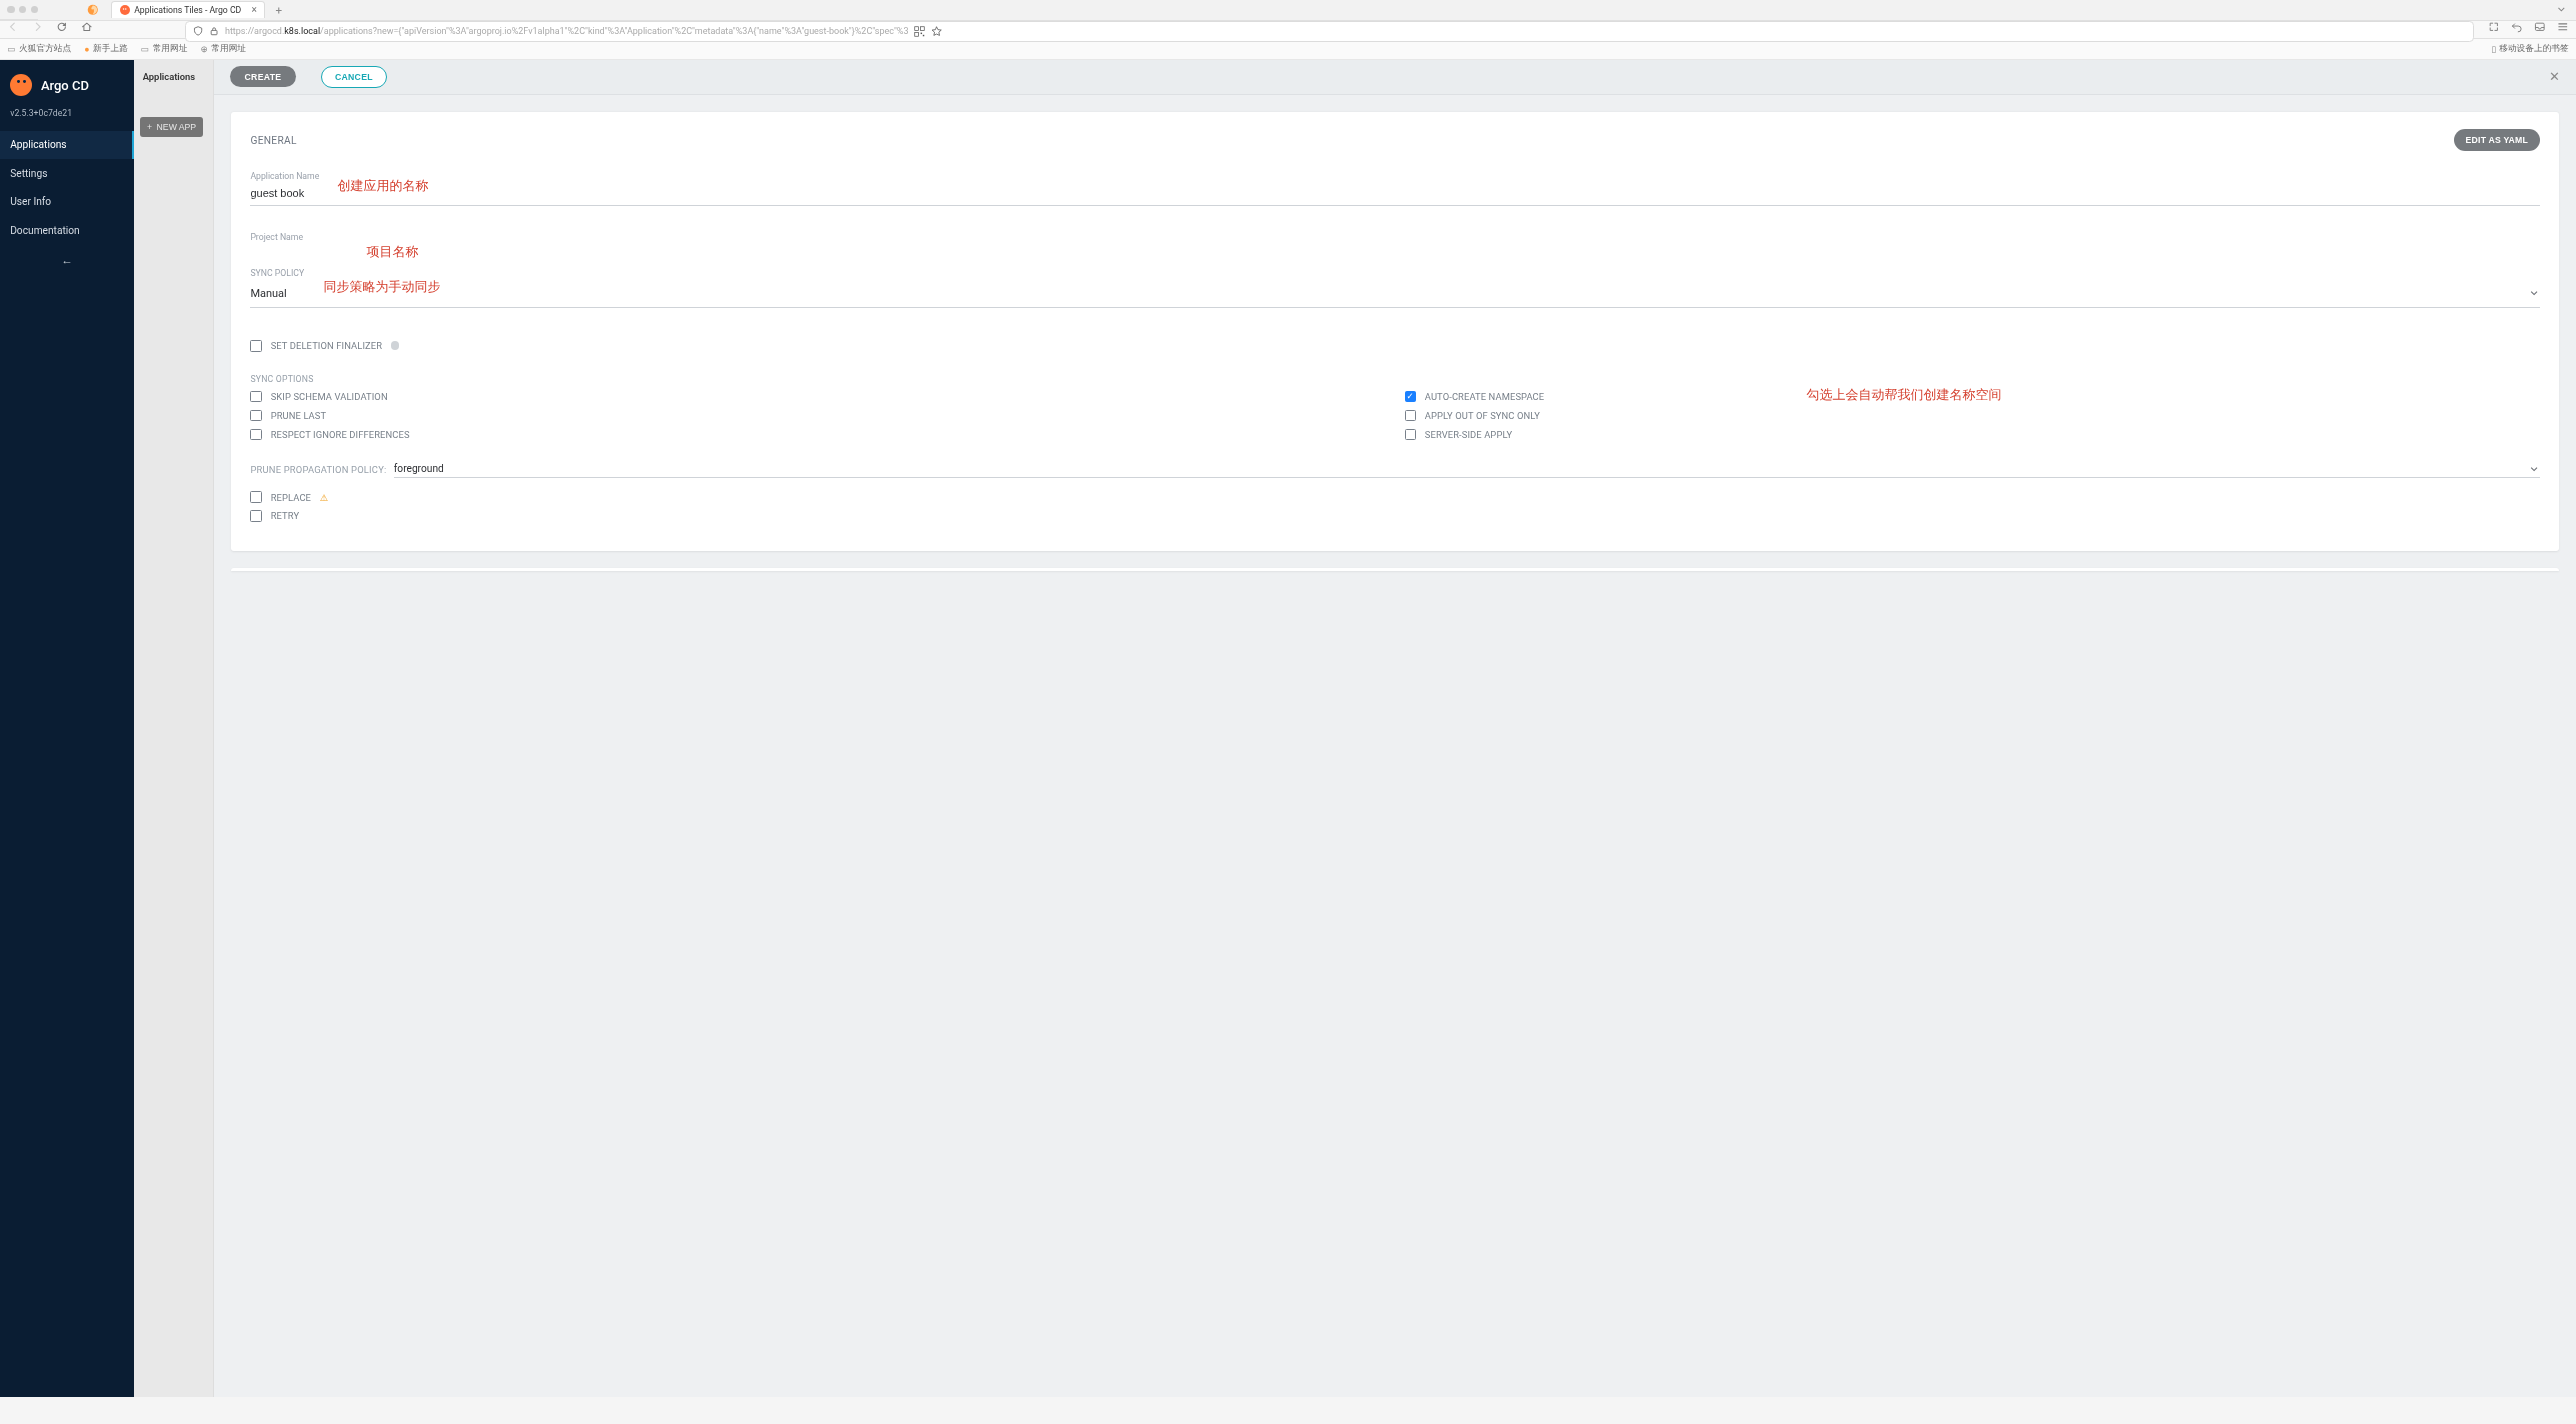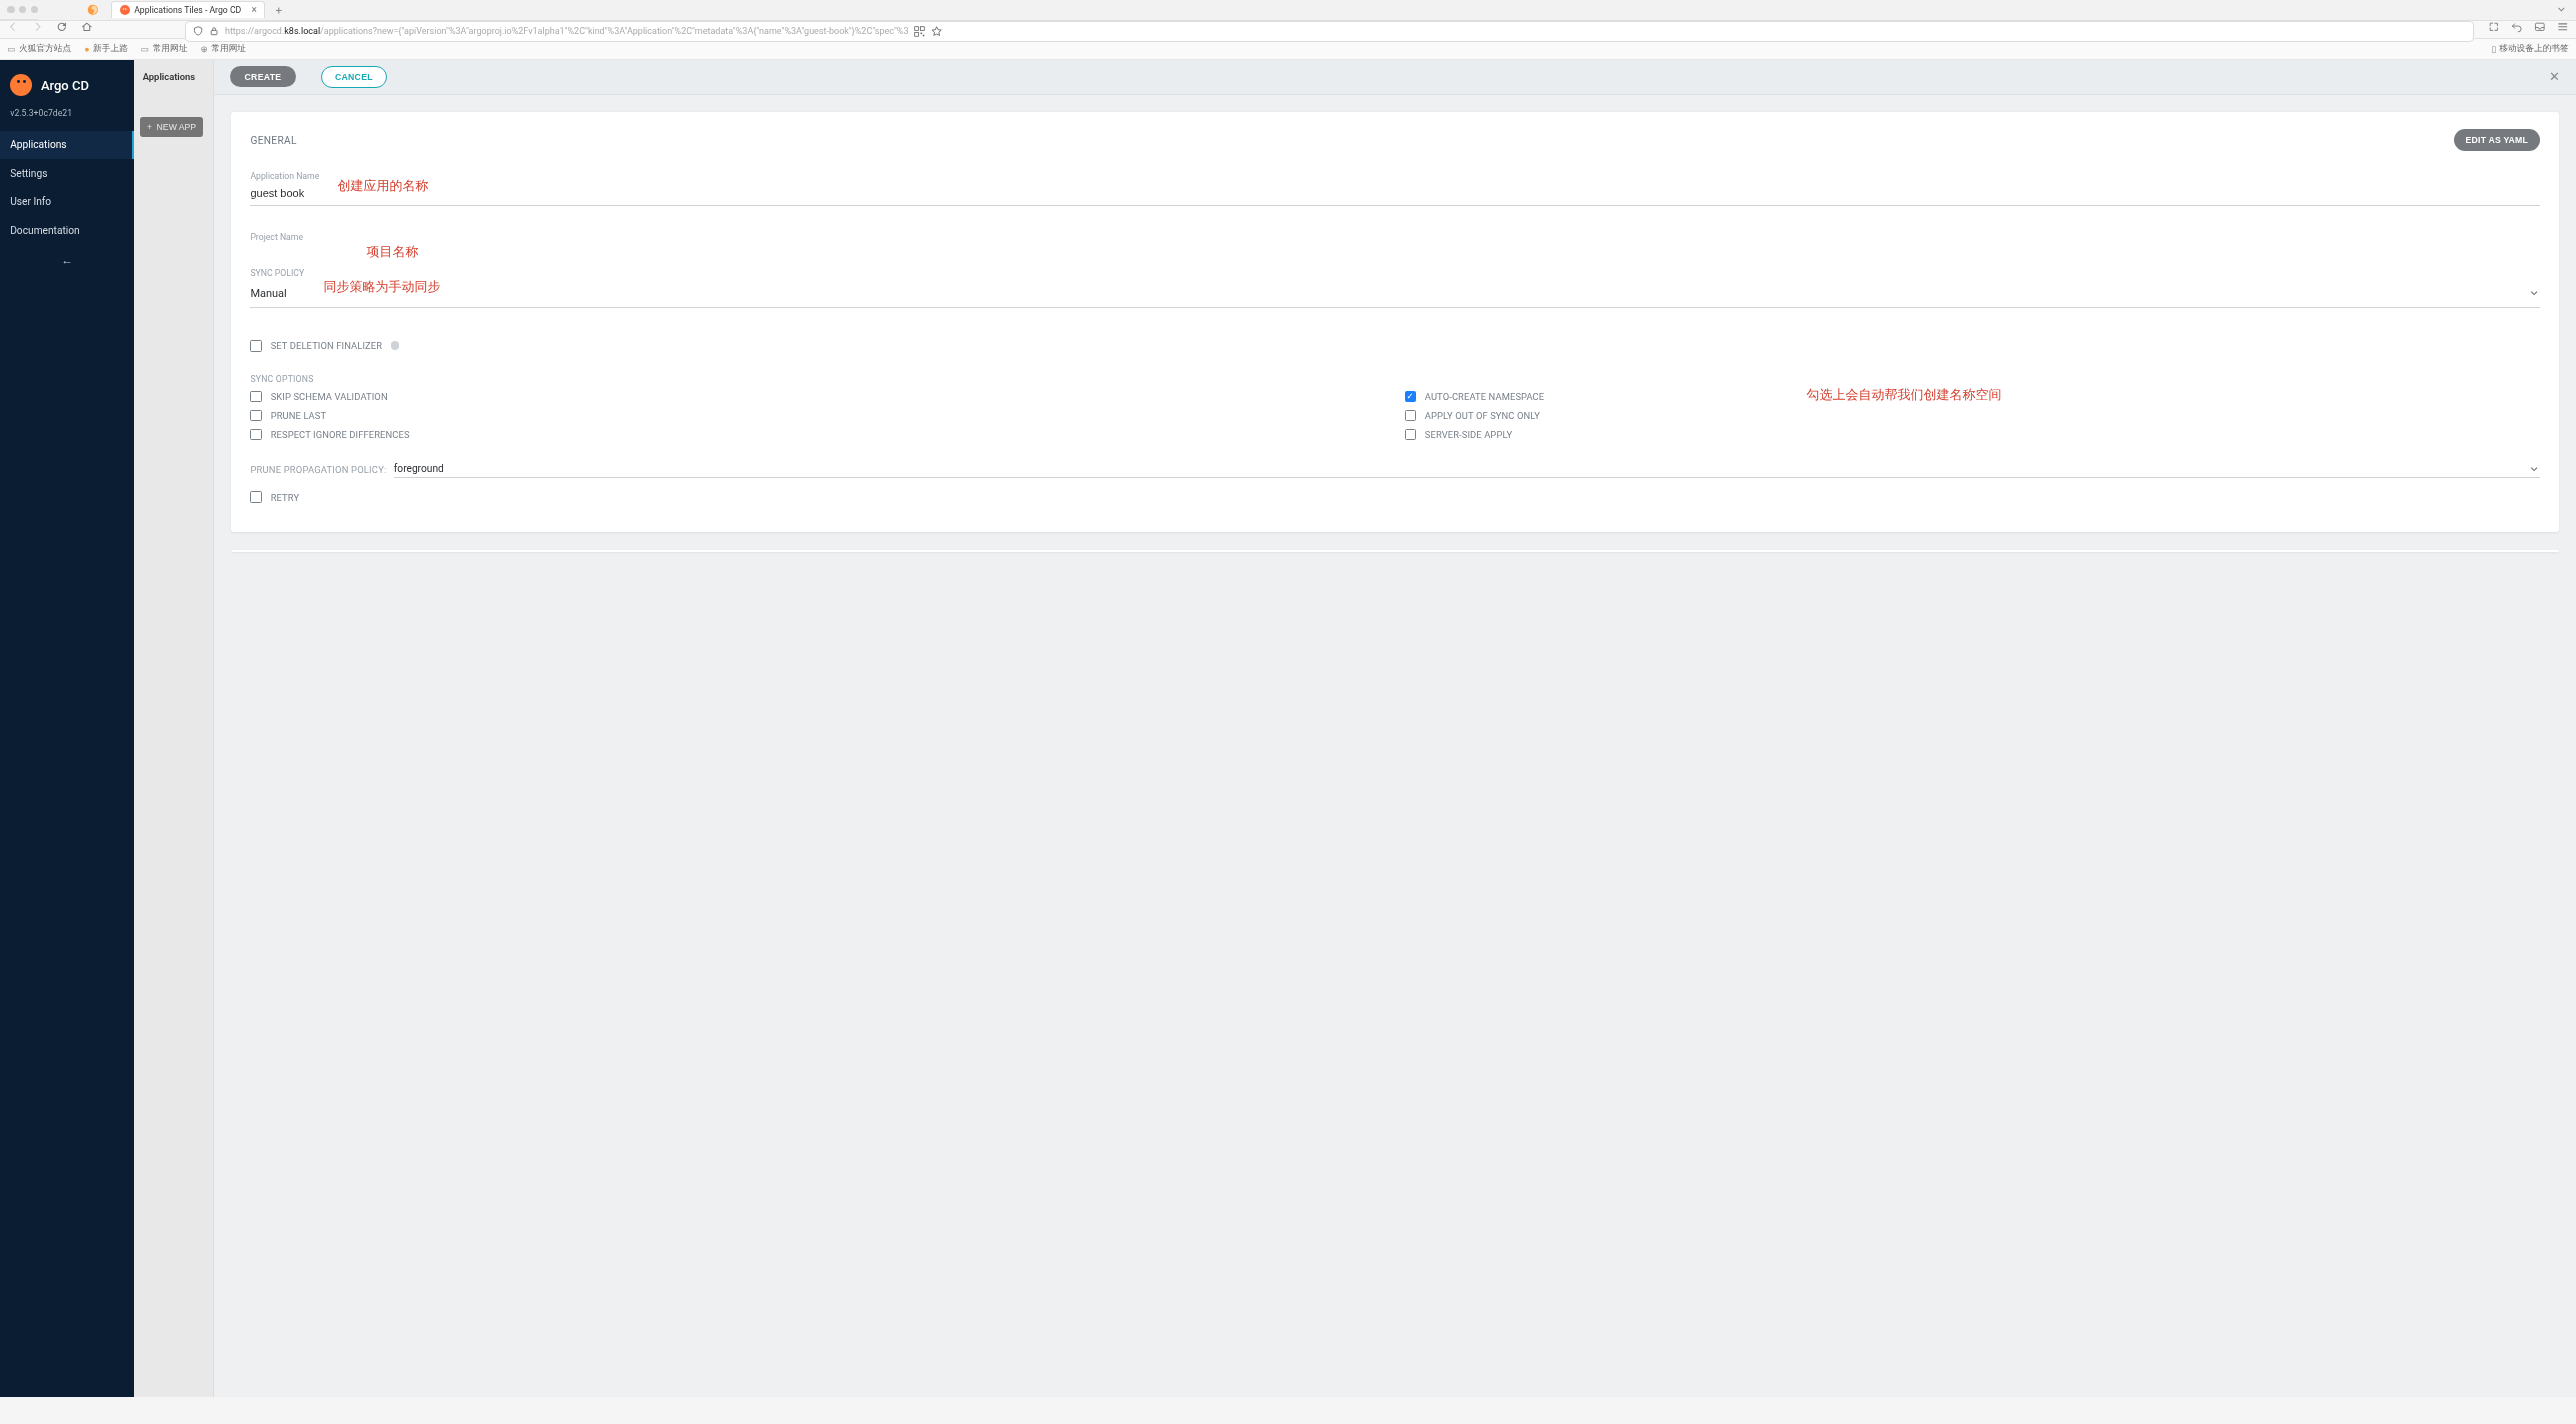--- a/index.html
+++ b/index.html
@@ -360,20 +360,25 @@
               <svg width="10.2" height="10.2" viewBox="0 0 14 14">
                 <path d="M3 5l4 4 4-4" stroke="#6a6e74" stroke-width="1.6" fill="none"></path>
               </svg>
             </span>
         </div>
       </div>
 
       <div style="height:13px"></div>
       <div class="checkbox-row">
         <span class="cb"></span>
+        <span>REPLACE</span>
+        <span class="warn">⚠</span>
+      </div>
+      <div class="checkbox-row">
+        <span class="cb"></span>
         <span>RETRY</span>
       </div>
     </div>
 
     <div style="height:2.9px; background:#fff; margin:0 17.4px 17.4px; border-radius:2.9px 2.9px 0 0; box-shadow:0 0.7px 2.2px rgba(0,0,0,.08);"></div>
 
   </div>
 </div>
 
 

